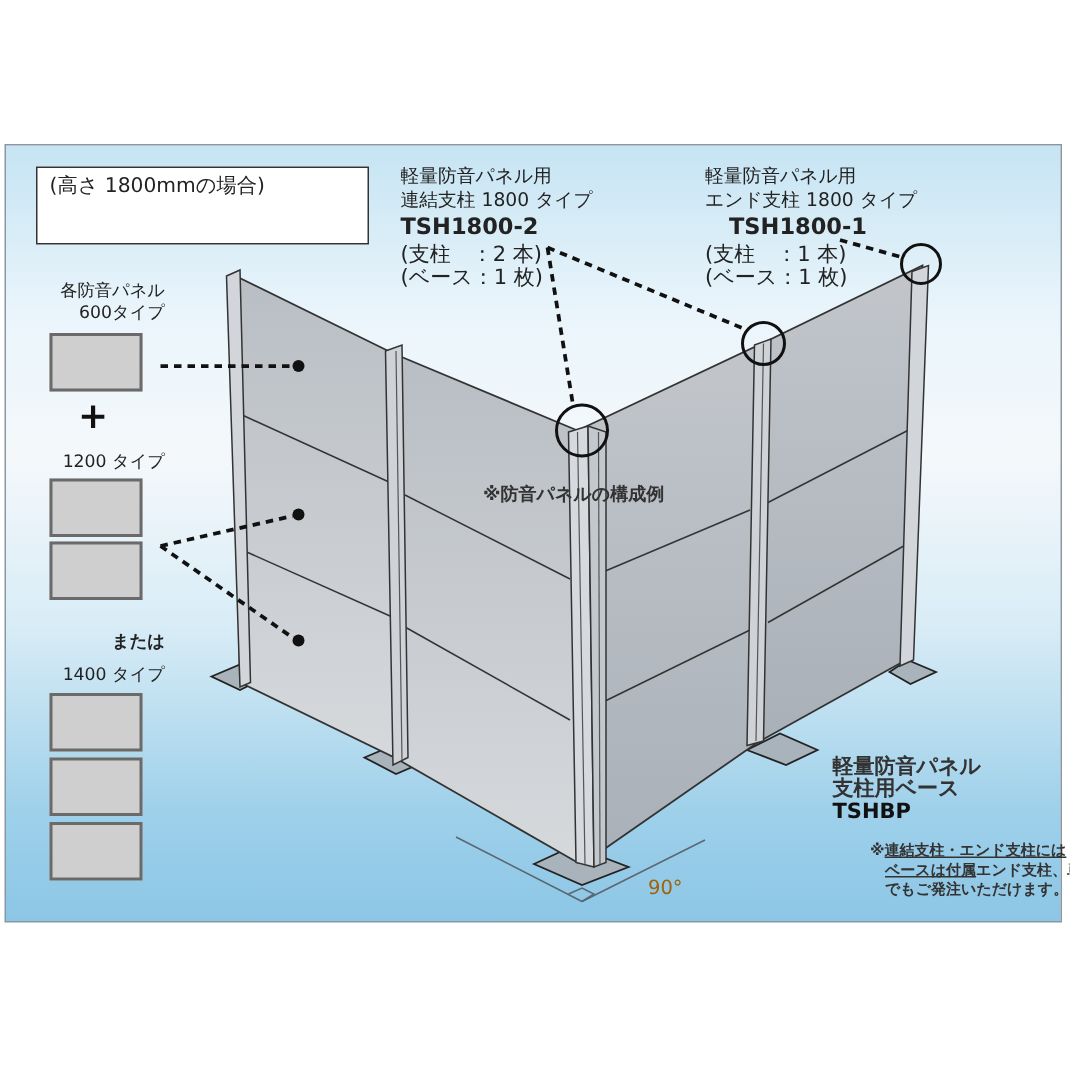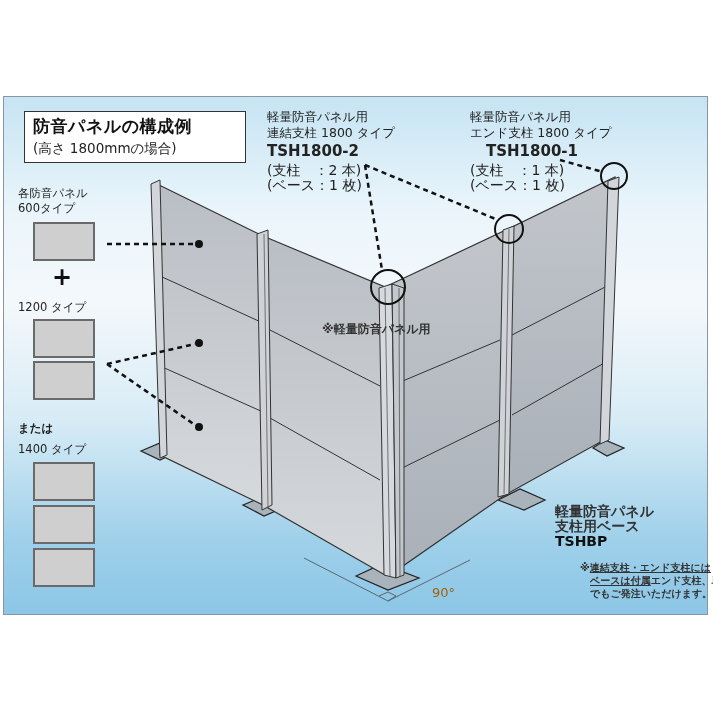--- a/index.html
+++ b/index.html
@@ -14,36 +14,35 @@
     position:absolute; left:24px; top:111px; width:222px; height:52px;
     background:#ffffff; border:1.5px solid #333; box-sizing:border-box;
     padding:2px 8px;
   }
   .title-main { font-size:17px; font-weight:bold; letter-spacing:0.5px; line-height:24px; color:#111; }
   .title-sub { font-size:13.5px; line-height:20px; color:#222; }
   .txt { position:absolute; font-size:12.5px; line-height:16px; color:#222; white-space:nowrap; }
   .txt.small { font-size:14px; line-height:14px; }
   .bold { font-weight:bold; }
   .code { font-weight:bold; font-size:15px; }
-  .legend-label { position:absolute; font-size:11.5px; line-height:15px; text-align:left; width:92px; color:#222; }
+  .legend-label { position:absolute; font-size:11.5px; line-height:15px; text-align:right; width:92px; color:#222; }
   .panel-box {
     position:absolute; left:33px; width:62px; height:39px;
     background:#cfcfcf; border:2.5px solid #6a6a6a; box-sizing:border-box;
   }
   .plus { position:absolute; left:52px; top:265px; font-size:24px; font-weight:bold; line-height:24px; color:#111; }
   .note-underline { text-decoration:underline; }
   svg.diagram { position:absolute; left:0; top:0; }
 </style>
 </head>
 <body>
 
 <div class="frame"></div>
 
 <div class="title-box">
-  <div class="title-main">防音パネルの構成例</div>
   <div class="title-sub">(高さ 1800mmの場合)</div>
 </div>
 
 <div class="legend-label" style="left:18px; top:186px;">
   <div>各防音パネル</div>
   <div>600タイプ</div>
 </div>
 <div class="panel-box" style="top:222px;"></div>
 <div class="plus">+</div>
 
@@ -145,21 +144,21 @@
 <div class="txt code" style="left:267px; top:143px;">TSH1800-2</div>
 <div class="txt small" style="left:267px; top:163px;">(支柱　：2 本)</div>
 <div class="txt small" style="left:267px; top:178px;">(ベース：1 枚)</div>
 
 <div class="txt" style="left:470px; top:109px;">軽量防音パネル用</div>
 <div class="txt" style="left:470px; top:125px;">エンド支柱 1800 タイプ</div>
 <div class="txt code" style="left:470px; top:143px;margin-left:16px;">TSH1800-1</div>
 <div class="txt small" style="left:470px; top:163px;">(支柱　：1 本)</div>
 <div class="txt small" style="left:470px; top:178px;">(ベース：1 枚)</div>
 
-<div class="txt bold" style="left:322px; top:321px; font-size:12px; color:#333;">※軽量防音パネル用</div>
+<div class="txt bold" style="left:322px; top:321px; font-size:12px; color:#333;">※防音パネルの構成例</div>
 
 <div class="txt small bold" style="left:555px; top:504px; color:#333;">軽量防音パネル</div>
 <div class="txt small bold" style="left:555px; top:519px; color:#333;">支柱用ベース</div>
 <div class="txt small bold" style="left:555px; top:534px; color:#111;">TSHBP</div>
 
 <div class="txt" style="left:540px; top:561px; font-size:10px; line-height:13px; font-weight:bold; color:#333;margin-left:40px;">
   <div><span>※</span><span class="note-underline">連結支柱・エンド支柱には</span></div>
   <div style="padding-left:10px;"><span class="note-underline">ベースは付属</span><span>エンド支柱、単体</span></div>
   <div style="padding-left:10px;">でもご発注いただけます。</div>
 </div>

